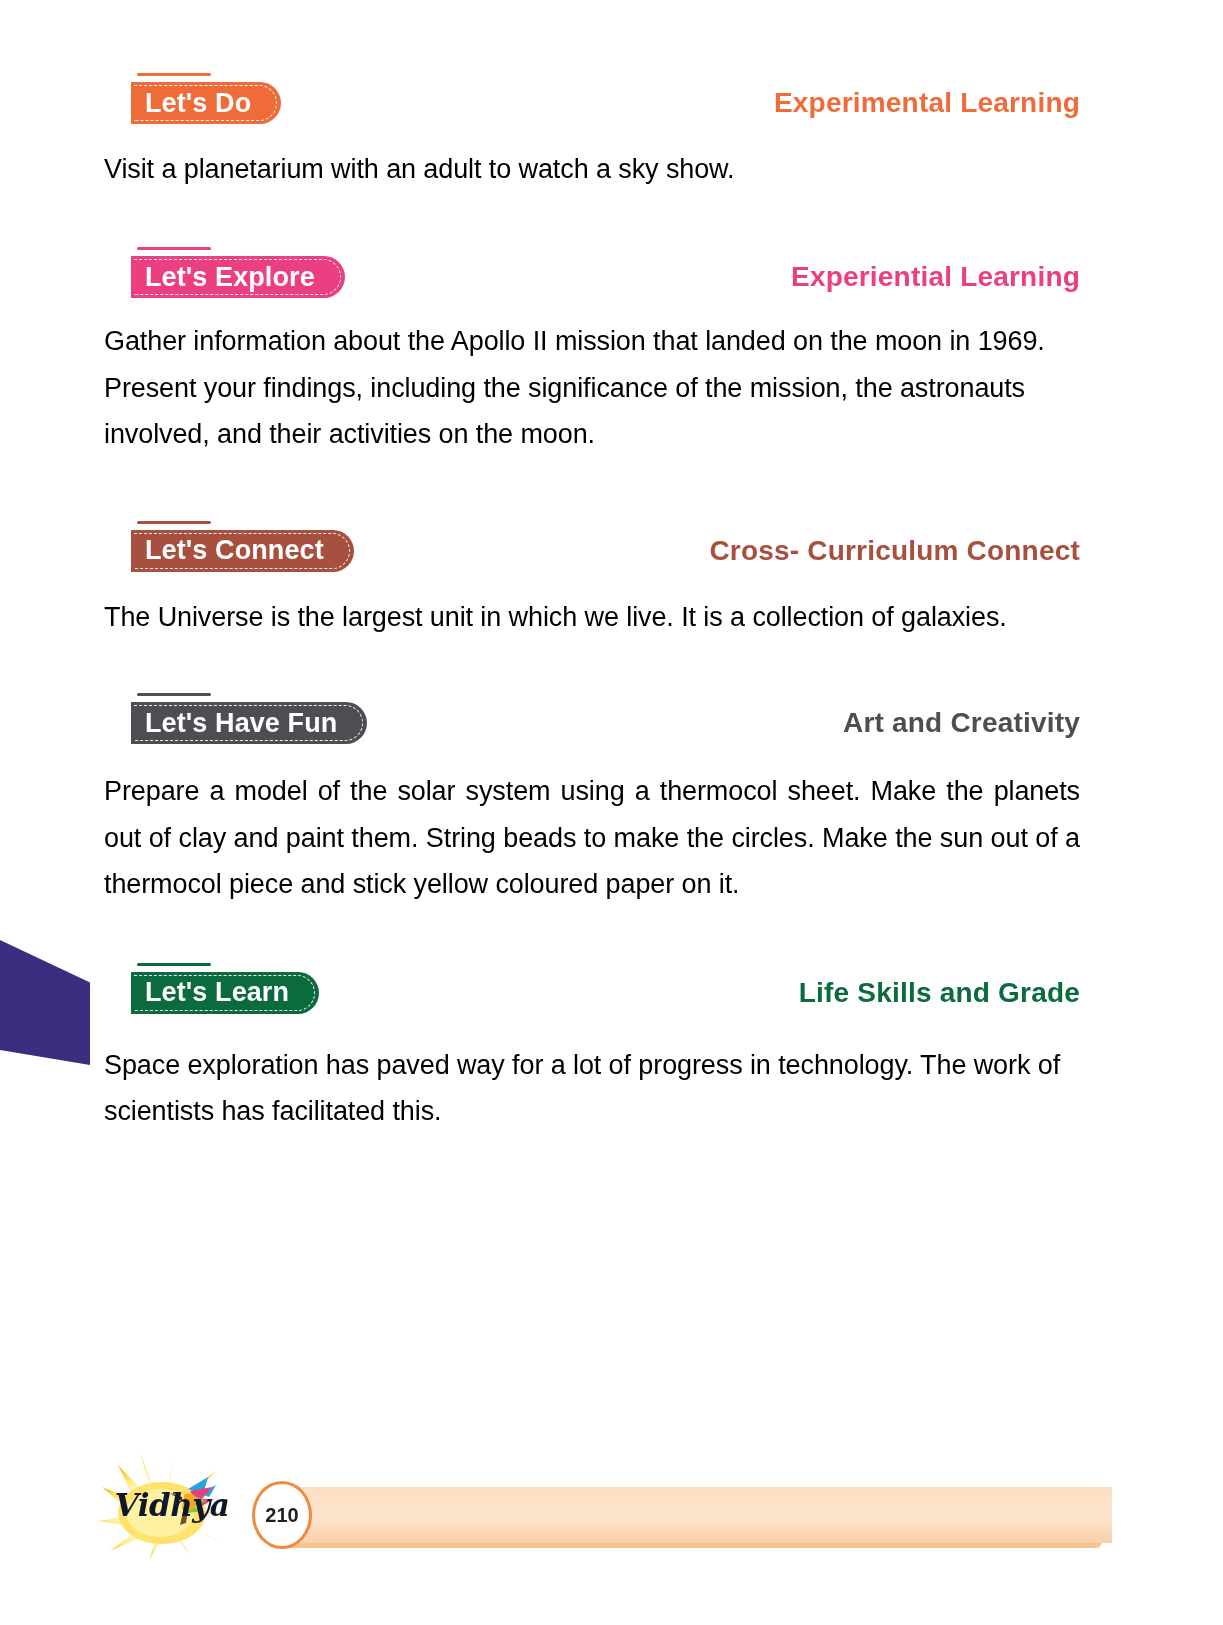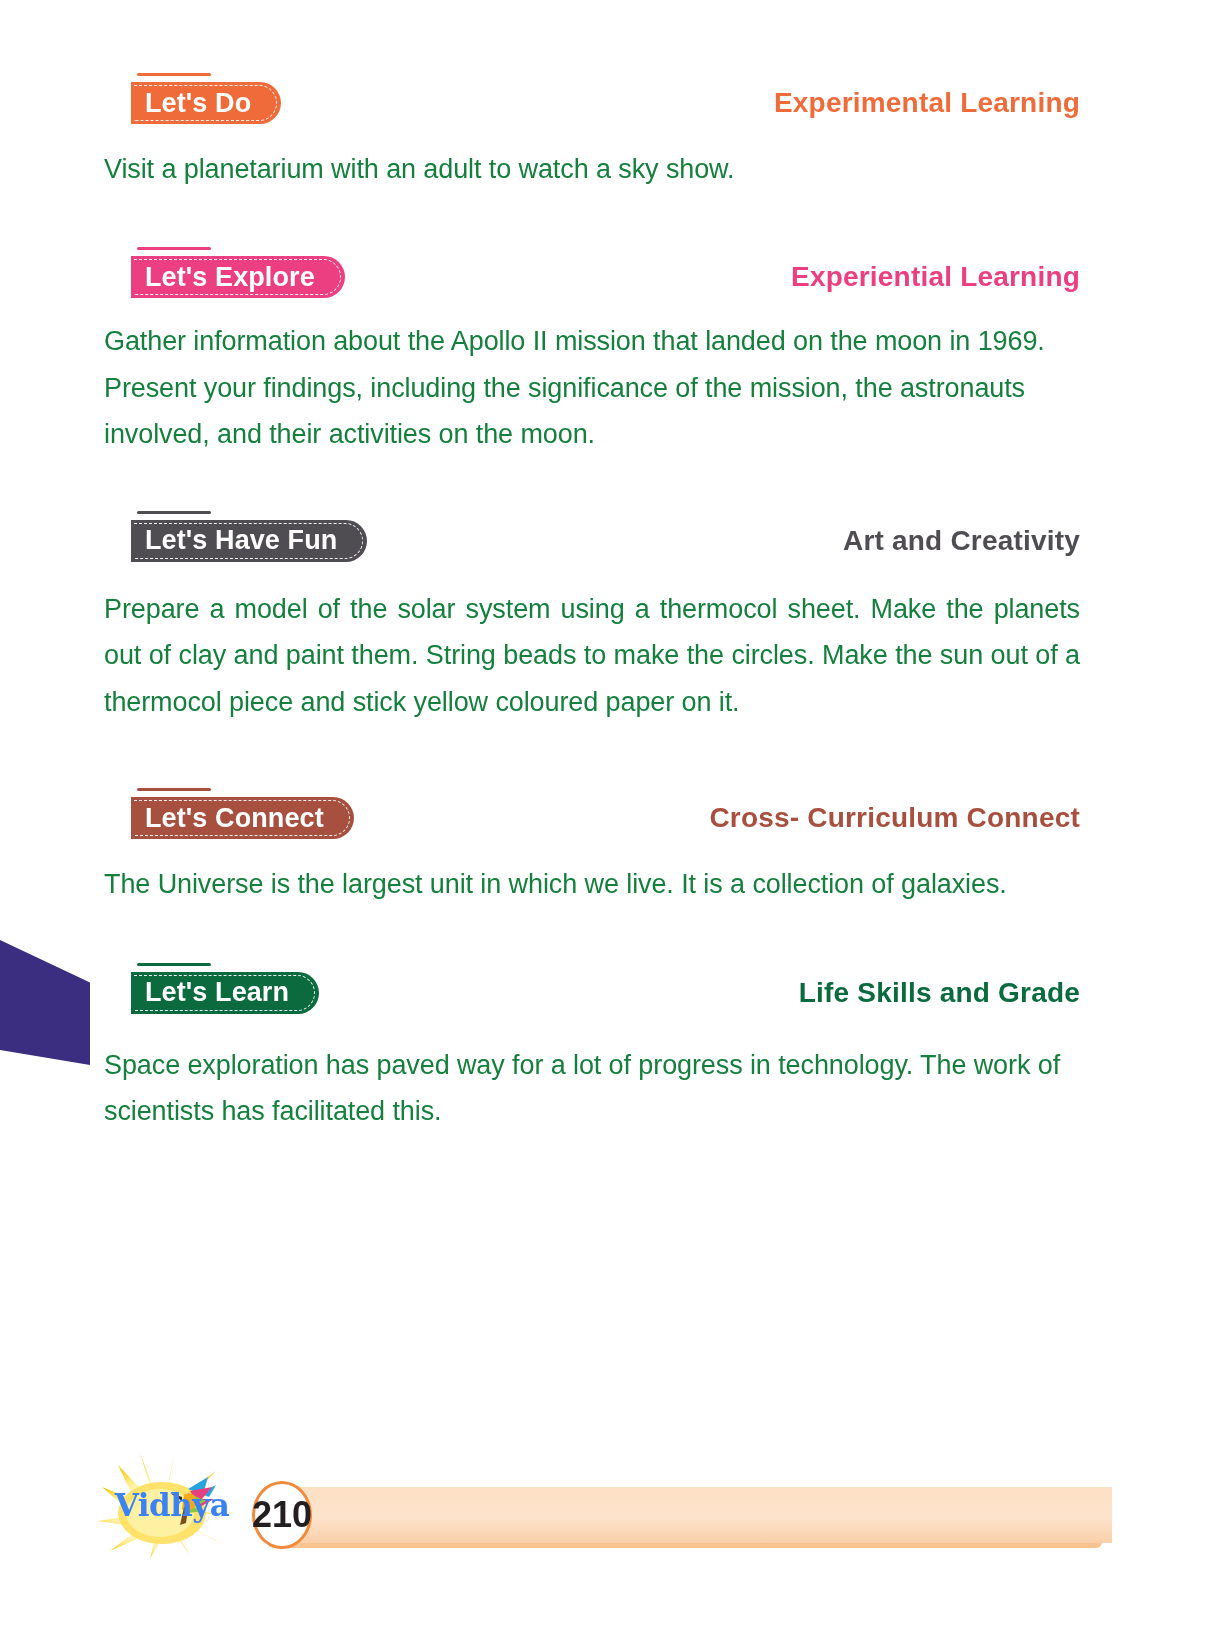--- a/index.html
+++ b/index.html
@@ -105,21 +105,21 @@
     font-weight: 700;
     font-size: 28px;
     letter-spacing: 0.2px;
     white-space: nowrap;
   }
 
   
   .para {
     font-size: 27px;
     line-height: 1.72;
-    color: #15803d;
+    color: #000000;
     letter-spacing: -0.1px;
     margin: 0;
   }
   .para.justify {
     text-align: justify;
     text-align-last: left;
   }
 
   
   .sp-do-head      { margin-top: 78px; }
@@ -184,21 +184,21 @@
     width: 60px;
     height: 68px;
     border-radius: 50%;
     background: #ffffff;
     border: 3px solid #f08a3c;
     box-sizing: border-box;
     display: flex;
     align-items: center;
     justify-content: center;
     font-weight: 700;
-    font-size: 36px;
+    font-size: 20px;
     color: #231f20;
     z-index: 6;
   }
 
   
   .logo {
     position: absolute;
     left: 96px;
     top: 2px;
     width: 152px;
@@ -209,23 +209,24 @@
   .logo-word {
     position: absolute;
     left: 0;
     top: 0;
     width: 152px;
     height: 108px;
     display: flex;
     align-items: center;
     justify-content: center;
     font-family: "DejaVu Serif", serif;
+    font-style: italic;
     font-weight: 700;
     font-size: 31px;
-    color: #3b82f6;
+    color: #0f172a;
     letter-spacing: -0.5px;
     pointer-events: none;
   }
 </style>
 </head>
 <body>
 
 <div class="page">
 
   <div class="purple-wedge"></div>
@@ -252,43 +253,43 @@
           <span class="badge" style="background:#ec3f82">
             <span class="badge-text">Let's Explore</span>
           </span>
         </span>
         <span class="category" style="color:#ec3f82">Experiential Learning</span>
       </div>
       <p class="para sp-explore-body">Gather information about the Apollo II mission that landed on the moon in 1969. Present your findings, including the significance of the mission, the astronauts involved, and their activities on the moon.</p>
     </div>
 
     <div class="section">
+      <div class="sec-header sp-connect-head">
+        <span class="badge-wrap">
+          <span class="badge-tick" style="background:#a8503f"></span>
+          <span class="badge" style="background:#a8503f">
+            <span class="badge-text">Let's Connect</span>
+          </span>
+        </span>
+        <span class="category" style="color:#a8503f">Cross- Curriculum Connect</span>
+      </div>
+      <p class="para sp-connect-body">The Universe is the largest unit in which we live. It is a collection of galaxies.</p>
+    </div>
+
+    <div class="section">
       <div class="sec-header sp-fun-head">
         <span class="badge-wrap">
           <span class="badge-tick" style="background:#4f4c52"></span>
           <span class="badge" style="background:#4f4c52">
             <span class="badge-text">Let's Have Fun</span>
           </span>
         </span>
         <span class="category" style="color:#4f4c52">Art and Creativity</span>
       </div>
       <p class="para justify sp-fun-body">Prepare a model of the solar system using a thermocol sheet. Make the planets out of clay and paint them. String beads to make the circles. Make the sun out of a thermocol piece and stick yellow coloured paper on it.</p>
-    </div>
-
-    <div class="section">
-      <div class="sec-header sp-connect-head">
-        <span class="badge-wrap">
-          <span class="badge-tick" style="background:#a8503f"></span>
-          <span class="badge" style="background:#a8503f">
-            <span class="badge-text">Let's Connect</span>
-          </span>
-        </span>
-        <span class="category" style="color:#a8503f">Cross- Curriculum Connect</span>
-      </div>
-      <p class="para sp-connect-body">The Universe is the largest unit in which we live. It is a collection of galaxies.</p>
     </div>
 
     <div class="section">
       <div class="sec-header sp-learn-head">
         <span class="badge-wrap">
           <span class="badge-tick" style="background:#0b6b3e"></span>
           <span class="badge" style="background:#0b6b3e">
             <span class="badge-text">Let's Learn</span>
           </span>
         </span>

